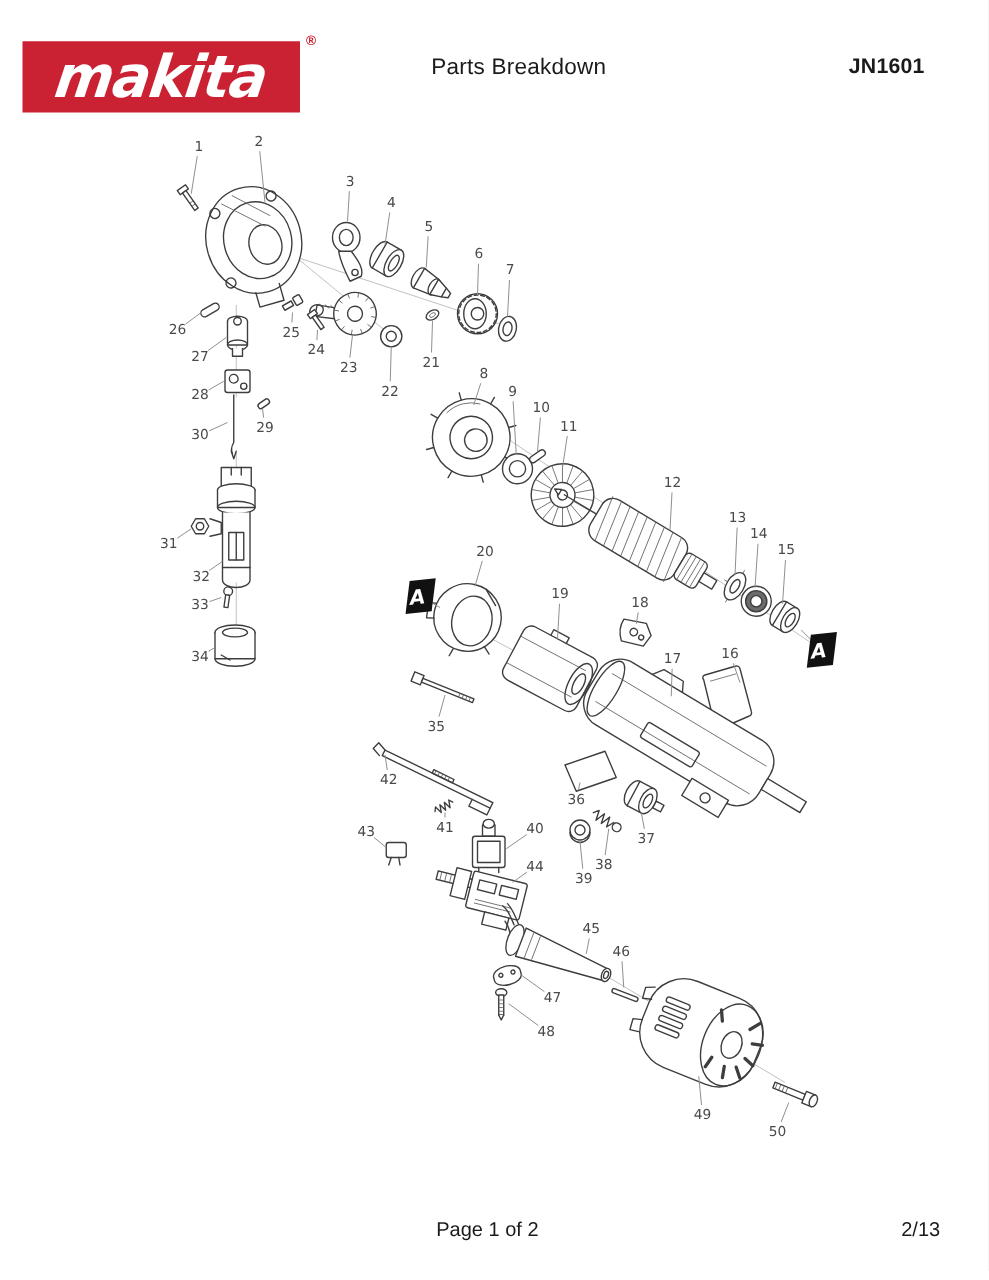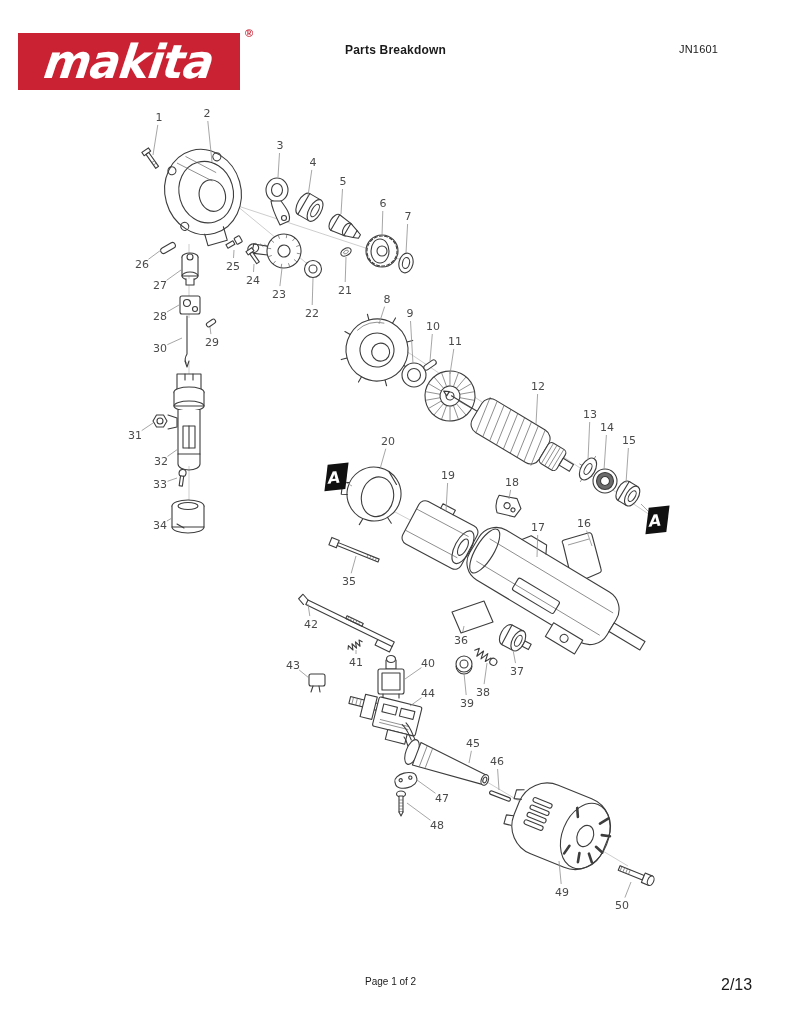--- a/index.html
+++ b/index.html
@@ -3,24 +3,24 @@
 <meta charset="utf-8">
 <style>
   html,body{margin:0;padding:0;background:#e8e8e8;}
   .page{position:relative;width:791px;height:1024px;background:#ffffff;margin:0 auto;
         font-family:"Liberation Sans","DejaVu Sans",sans-serif;color:#1a1a1a;overflow:hidden;}
   
   .logo{position:absolute;left:18px;top:33px;width:222px;height:57px;background:#cb2233;}
   .logo-text{display:block;color:#fff;font-family:"DejaVu Sans",sans-serif;font-weight:bold;font-style:italic;
              font-size:45px;line-height:57px;text-align:center;transform:skewX(-8deg) scaleY(1.04);letter-spacing:-1px;}
   .logo-reg{position:absolute;top:-6px;right:-13px;color:#cb2233;font-size:11px;font-weight:bold;}
-  .doc-title{position:absolute;left:345px;top:43px;font-size:12px;font-weight:bold;letter-spacing:.2px;}
-  .model{position:absolute;left:679px;top:43px;font-size:11px;font-weight:normal;letter-spacing:.2px;}
+  .doc-title{position:absolute;left:345px;top:43px;font-size:18px;font-weight:normal;letter-spacing:.2px;}
+  .model{position:absolute;left:679px;top:43px;font-size:17px;font-weight:bold;letter-spacing:.2px;}
   
-  .page-info{position:absolute;left:365px;top:976px;font-size:10px;}
+  .page-info{position:absolute;left:349px;top:976px;font-size:16px;}
   .doc-page{position:absolute;left:721px;top:976px;font-size:16px;}
   
   svg.diagram{position:absolute;left:0;top:0;}
   .pt{fill:#fff;stroke:#3d3d3d;stroke-width:1.1;stroke-linejoin:round;stroke-linecap:round;}
   .pn{fill:none;stroke:#3d3d3d;stroke-width:1.1;stroke-linejoin:round;stroke-linecap:round;}
   .th{fill:none;stroke:#565656;stroke-width:.6;}
   .ax{fill:none;stroke:#b8b8b8;stroke-width:.7;}
   .slot{fill:none;stroke:#3d3d3d;stroke-width:2.6;stroke-linecap:round;}
   .leader{stroke:#8f8f8f;stroke-width:.8;}
   .callout{font:11px "DejaVu Sans",sans-serif;fill:#4a4a4a;text-anchor:middle;}

